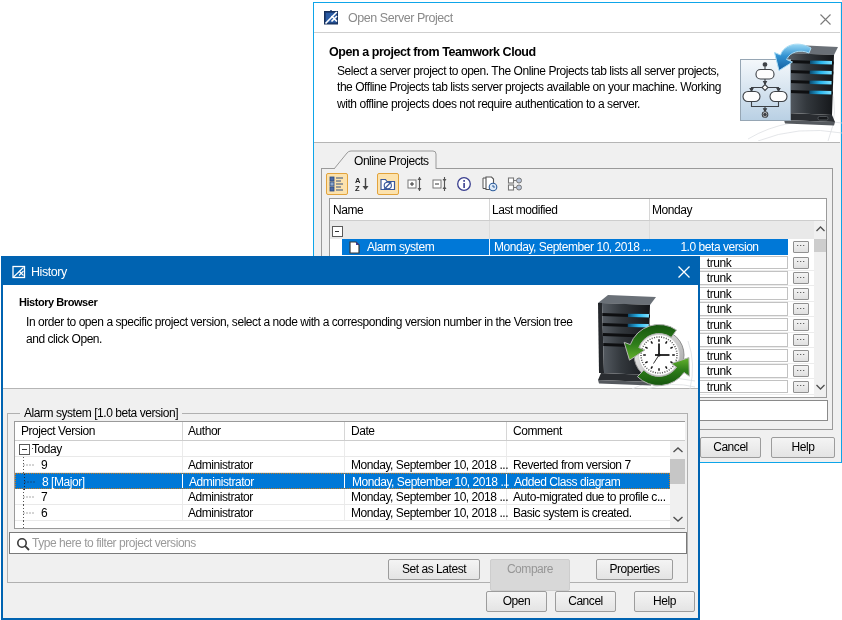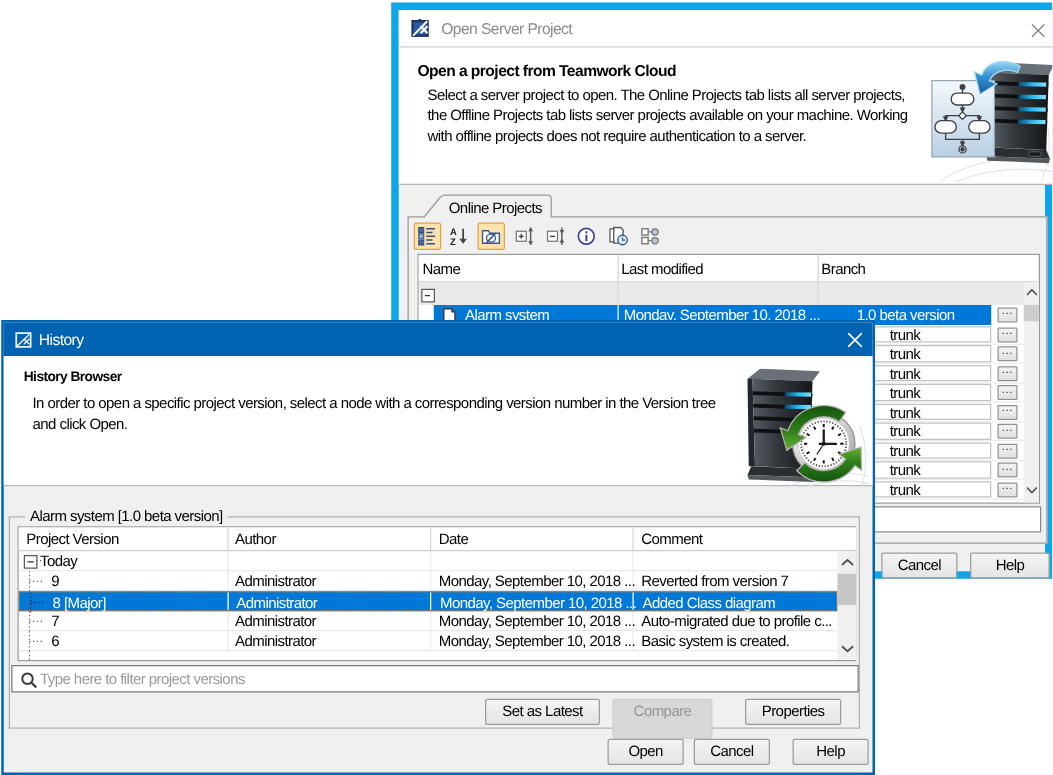--- a/index.html
+++ b/index.html
@@ -7,21 +7,21 @@
     font-family:"Liberation Sans",sans-serif;font-size:12px;color:#000;letter-spacing:-0.45px;}
   .d{position:absolute;}
   .btn{position:absolute;background:linear-gradient(#f4f4f4,#e4e4e4);border:1px solid #9c9c9c;
     border-radius:2px;text-align:center;font-size:12px;color:#000;line-height:18px;box-sizing:border-box;}
   .hdrline{position:absolute;top:0;bottom:0;width:1px;background:#d6d6d6;}
 </style>
 </head>
 <body>
 <div id="canvas">
 
-<div class="d" id="dlg1" style="left:313px;top:2px;width:529px;height:461px;border:6px solid #0ea5e9;background:#f0f0f0;box-sizing:border-box;">
+<div class="d" id="dlg1" style="left:313px;top:2px;width:529px;height:461px;border:1px solid #0ea5e9;background:#f0f0f0;box-sizing:border-box;">
 
   <div class="d" style="left:0;top:0;width:526px;height:29px;background:#fff;"></div>
   <div class="d" style="left:10px;top:7px;width:15px;height:15px;" id="md-icon1"><svg width="15" height="15" viewBox="0 0 15 15">
   <rect x="0.5" y="1.5" width="13" height="12.5" fill="#1d3f77" stroke="#16305c" stroke-width="1"></rect>
   <rect x="2" y="3" width="10.5" height="9.5" fill="#2a5ba3"></rect>
   <path d="M7,1.2 L7,0.2" stroke="#1d3f77" stroke-width="2"></path>
   <path d="M12.8,2 L1.5,13.5" stroke="#fff" stroke-width="1.7" fill="none"></path>
   <path d="M7.5,6 L13,11.5 M13,6 L7.5,11.5" stroke="#fff" stroke-width="1.7" fill="none"></path>
 </svg></div>
   <div class="d" style="left:34px;top:8px;font-size:12.5px;color:#8a8a8a;">Open Server Project</div>
@@ -161,21 +161,21 @@
         </svg>
 </div>
 
   <div class="d" style="left:15px;top:195px;width:498px;height:200px;border:1px solid #9a9a9a;background:#fff;box-sizing:border-box;">
 
     <div class="d" style="left:0;top:0;width:495px;height:22px;border-bottom:1px solid #cdcdcd;background:#fff;box-sizing:border-box;">
       <div class="hdrline" style="left:159px;"></div>
       <div class="hdrline" style="left:319px;"></div>
       <div class="d" style="left:3px;top:4px;text-align:right;">Name</div>
       <div class="d" style="left:162px;top:4px;">Last modified</div>
-      <div class="d" style="left:322px;top:4px;">Branch</div>
+      <div class="d" style="left:322px;top:4px;">Monday</div>
     </div>
 
     <div class="d" style="left:0;top:22px;width:495px;height:18px;background:#e9e9e9;">
       <div class="d" style="left:2px;top:5px;width:9px;height:9px;border:1px solid #5a5a5a;background:#fff;">
         <div class="d" style="left:1.5px;top:3.5px;width:4px;height:1px;background:#333;"></div>
       </div>
       <div class="d" style="left:20px;top:20px;font-weight:normal;color:#1d4ed8;">Documentation</div>
       <div class="d" style="left:159px;top:0;width:1px;height:18px;background:#dcdcdc;"></div>
       <div class="d" style="left:319px;top:0;width:1px;height:18px;background:#dcdcdc;"></div>
     </div>

